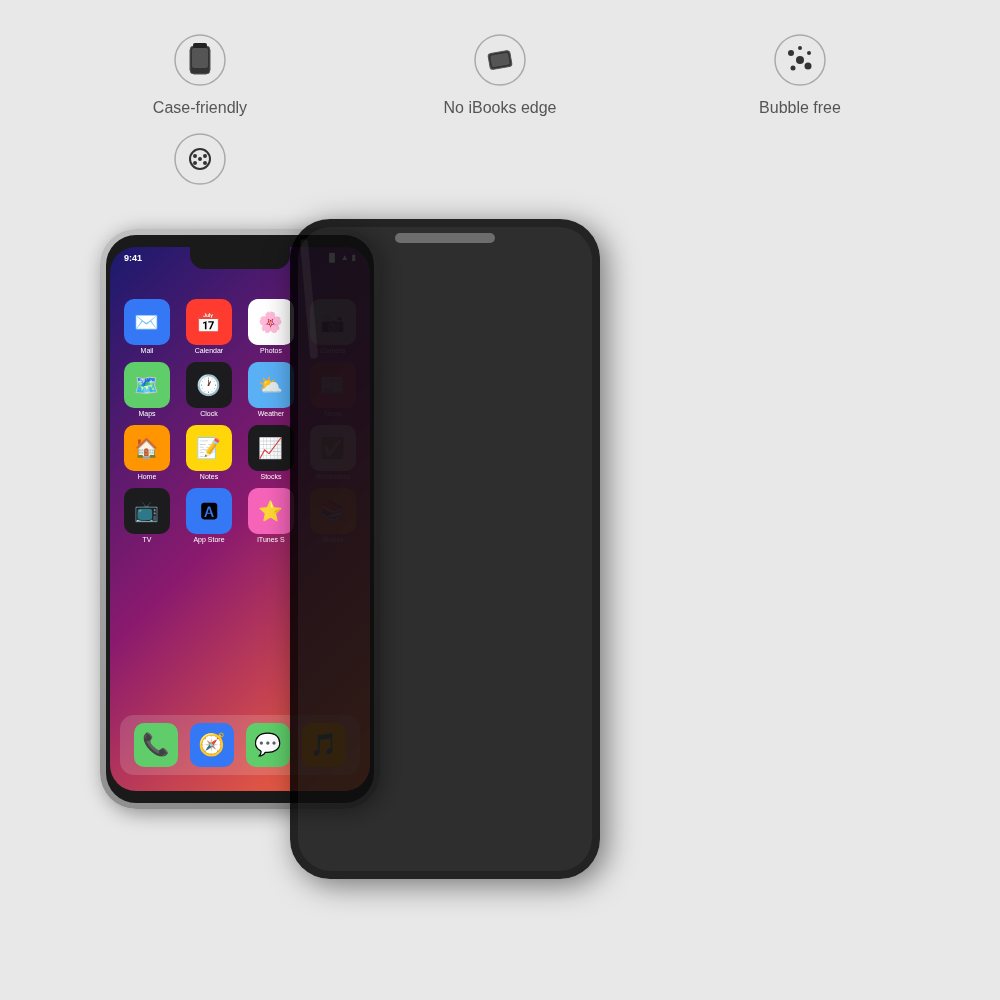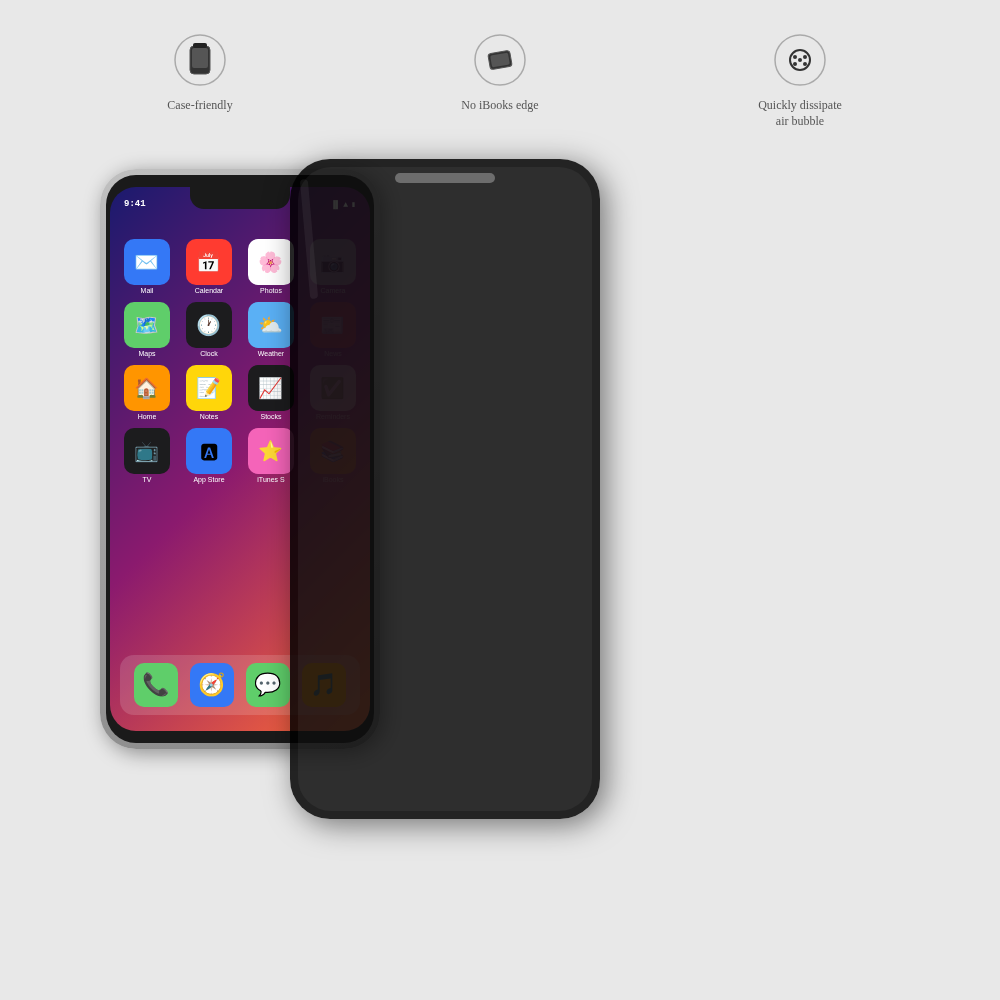--- a/index.html
+++ b/index.html
@@ -29,25 +29,24 @@
 
     .feature-icon {
       width: 60px;
       height: 60px;
       display: flex;
       align-items: center;
       justify-content: center;
     }
 
     .feature-label {
-      font-size: 12px;
+      font-size: 16px;
       color: #555;
-      text-align: center;
+      text-align: left;
       line-height: 1.3;
-      font-family: Liberation Serif, serif;
     }
 
     
     .phones-area {
       position: relative;
       width: 100%;
       height: 720px;
       display: flex;
       justify-content: center;
       align-items: flex-start;
@@ -80,24 +79,23 @@
       position: absolute;
       top: 12px; left: 4px; right: 4px; bottom: 12px;
       border-radius: 26px;
       overflow: hidden;
       background: linear-gradient(135deg, #1a1a6e 0%, #8b1a6e 50%, #ff6b35 100%);
     }
 
     .status-bar {
       display: flex;
       justify-content: space-between;
-      align-items: flex-end;
+      align-items: flex-start;
       padding: 4px 14px 0 14px;
       height: 22px;
-      font-family: Liberation Mono, monospace;
     }
 
     .notch {
       position: absolute;
       top: 0;
       left: 50%;
       transform: translateX(-50%);
       width: 100px;
       height: 22px;
       background: #1a1a1a;
@@ -221,37 +219,49 @@
     <div class="feature-icon">
       <svg width="54" height="54" viewBox="0 0 54 54">
         <circle cx="27" cy="27" r="25" fill="none" stroke="#aaa" stroke-width="1.5"></circle>
         <rect x="16" y="19" width="22" height="16" rx="3" fill="#333" stroke="#555" stroke-width="1" transform="rotate(-10 27 27)"></rect>
         <rect x="18" y="21" width="18" height="12" rx="2" fill="#555" transform="rotate(-10 27 27)"></rect>
       </svg>
     </div>
     <span class="feature-label">No iBooks edge</span>
   </div>
 
+  <div class="feature-item">
+    <div class="feature-icon">
+      <svg width="54" height="54" viewBox="0 0 54 54">
+        <circle cx="27" cy="27" r="25" fill="none" stroke="#aaa" stroke-width="1.5"></circle>
+        <circle cx="27" cy="27" r="4" fill="#333"></circle>
+        <circle cx="18" cy="20" r="3" fill="#333"></circle>
+        <circle cx="36" cy="20" r="2" fill="#333"></circle>
+        <circle cx="20" cy="35" r="2.5" fill="#333"></circle>
+        <circle cx="35" cy="33" r="3.5" fill="#333"></circle>
+        <circle cx="27" cy="15" r="2" fill="#333"></circle>
+      </svg>
+    </div>
+    <span class="feature-label">Bubble free</span>
+  </div>
 
 
 
   <div class="feature-item">
     <div class="feature-icon">
       <svg width="54" height="54" viewBox="0 0 54 54">
         <circle cx="27" cy="27" r="25" fill="none" stroke="#aaa" stroke-width="1.5"></circle>
         <circle cx="27" cy="27" r="10" fill="none" stroke="#333" stroke-width="2"></circle>
         <circle cx="22" cy="24" r="2" fill="#333"></circle>
         <circle cx="32" cy="24" r="2" fill="#333"></circle>
         <circle cx="22" cy="31" r="2" fill="#333"></circle>
         <circle cx="32" cy="31" r="2" fill="#333"></circle>
         <circle cx="27" cy="27" r="2" fill="#333"></circle>
       </svg>
     </div>
-    <div class="feature-label" style="white-space: pre-line;">Quickly dissipate
-air bubble</div>
   </div>
 
 </div>
 
 <div class="phones-area">
 
   <div class="iphone-left">
     <div class="iphone-left-inner">
       <div class="iphone-screen">
         <div class="notch"></div>

